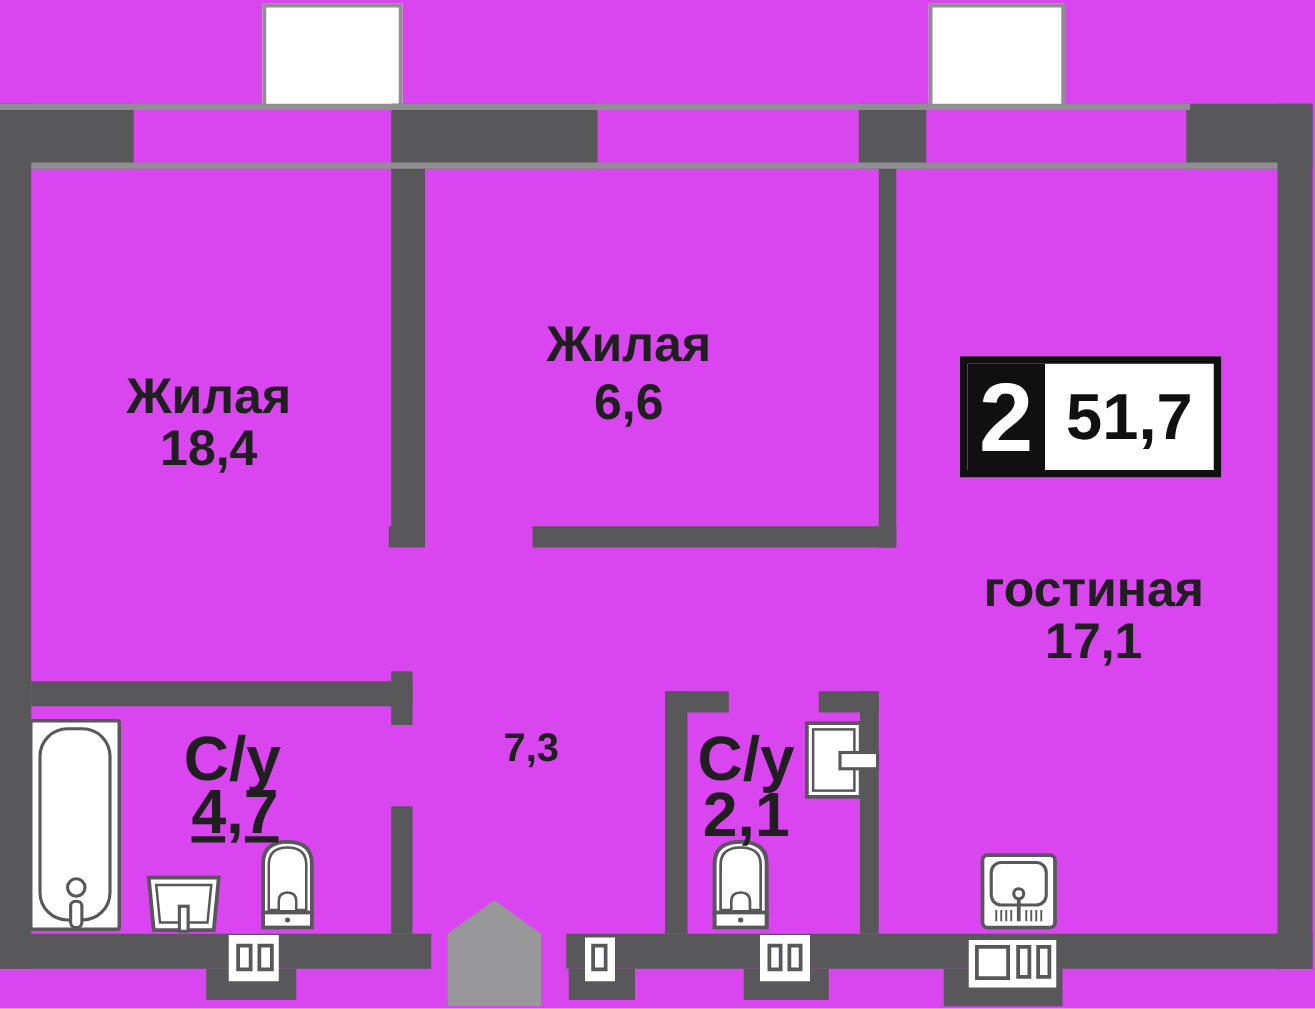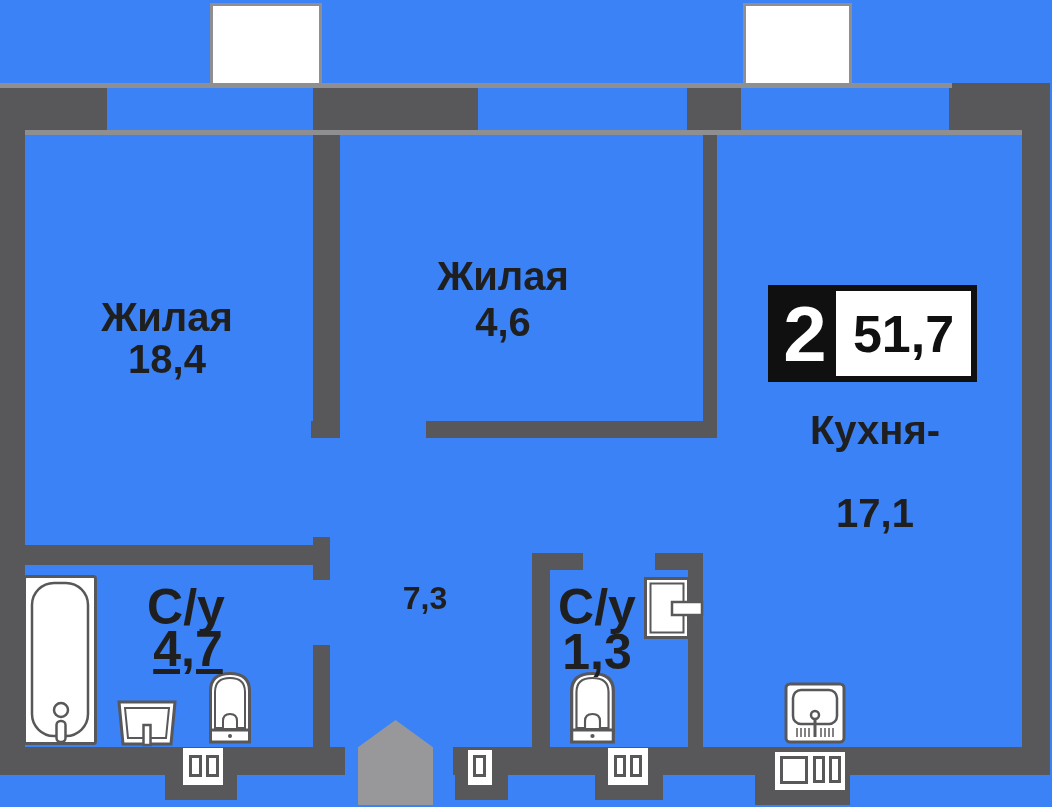--- a/index.html
+++ b/index.html
@@ -1,16 +1,16 @@
 <!DOCTYPE html>
 <html style="--wall: #58585b; --outline: #8f8f91; --entry: #98989b; --text: #1f1f1f; --badge: #101010;"><head>
 <meta charset="utf-8">
 <style>
   html,body{margin:0;padding:0;background:#fff;}
-  .plan{position:relative;width:1052px;height:807px;background:#3b82f6;overflow:hidden;
+  .plan{position:relative;width:1052px;height:807px;background:#d946ef;overflow:hidden;
         font-family:"Liberation Sans","DejaVu Sans",sans-serif;}
   .w{position:absolute;background:var(--wall,#58585b);}
   .balcony{position:absolute;background:#fff;border:3px solid var(--outline,#8f8f91);box-sizing:border-box;}
   .wline{position:absolute;background:var(--outline,#8f8f91);height:5px;}
   .vent{position:absolute;background:#fff;}
   .vcell{position:absolute;background:#fff;border:3px solid var(--wall,#58585b);box-sizing:border-box;}
   .entry{position:absolute;background:var(--entry,#98989b);
          clip-path:polygon(0 32%,50% 0,100% 32%,100% 100%,0 100%);}
   .fx{position:absolute;}
   .lbl{position:absolute;transform:translate(-50%,-50%);font-weight:700;
@@ -130,30 +130,30 @@
         <line x1="49" y1="46" x2="49" y2="55"></line>
     </g>
     <rect x="29.5" y="36" width="3" height="19" fill="#58585b"></rect>
     <circle class="st" cx="31" cy="33" r="4" stroke-width="2.5"></circle>
   </svg>
 
   <div class="lbl s40" style="left:167px;top:317px;">Жилая</div>
   <div class="lbl s40" style="left:167px;top:359px;">18,4</div>
 
   <div class="lbl s40" style="left:503px;top:276px;">Жилая</div>
-  <div class="lbl s40" style="left:503px;top:322px;">4,6</div>
+  <div class="lbl s40" style="left:503px;top:322px;">6,6</div>
 
-  <div class="lbl s40" style="left:875px;top:430px;">Кухня-</div>
+  <div class="lbl s40" style="left:875px;top:472px;">гостиная</div>
   <div class="lbl s40" style="left:875px;top:513px;text-align:right;">17,1</div>
 
   <div class="lbl s38" style="left:186px;top:607px;">С/у</div>
   <div class="lbl s38" style="left:188px;top:649px;text-decoration:underline;">4,7</div>
 
   <div class="lbl s38" style="left:597px;top:607px;">С/у</div>
-  <div class="lbl s38" style="left:597px;top:652px;">1,3</div>
+  <div class="lbl s38" style="left:597px;top:652px;">2,1</div>
 
   <div class="lbl s44" style="left:425px;top:598px;">7,3</div>
 
   <div class="badge">
     <div class="num">2</div>
     <div class="area">51,7</div>
   </div>
 
 </div>
 

